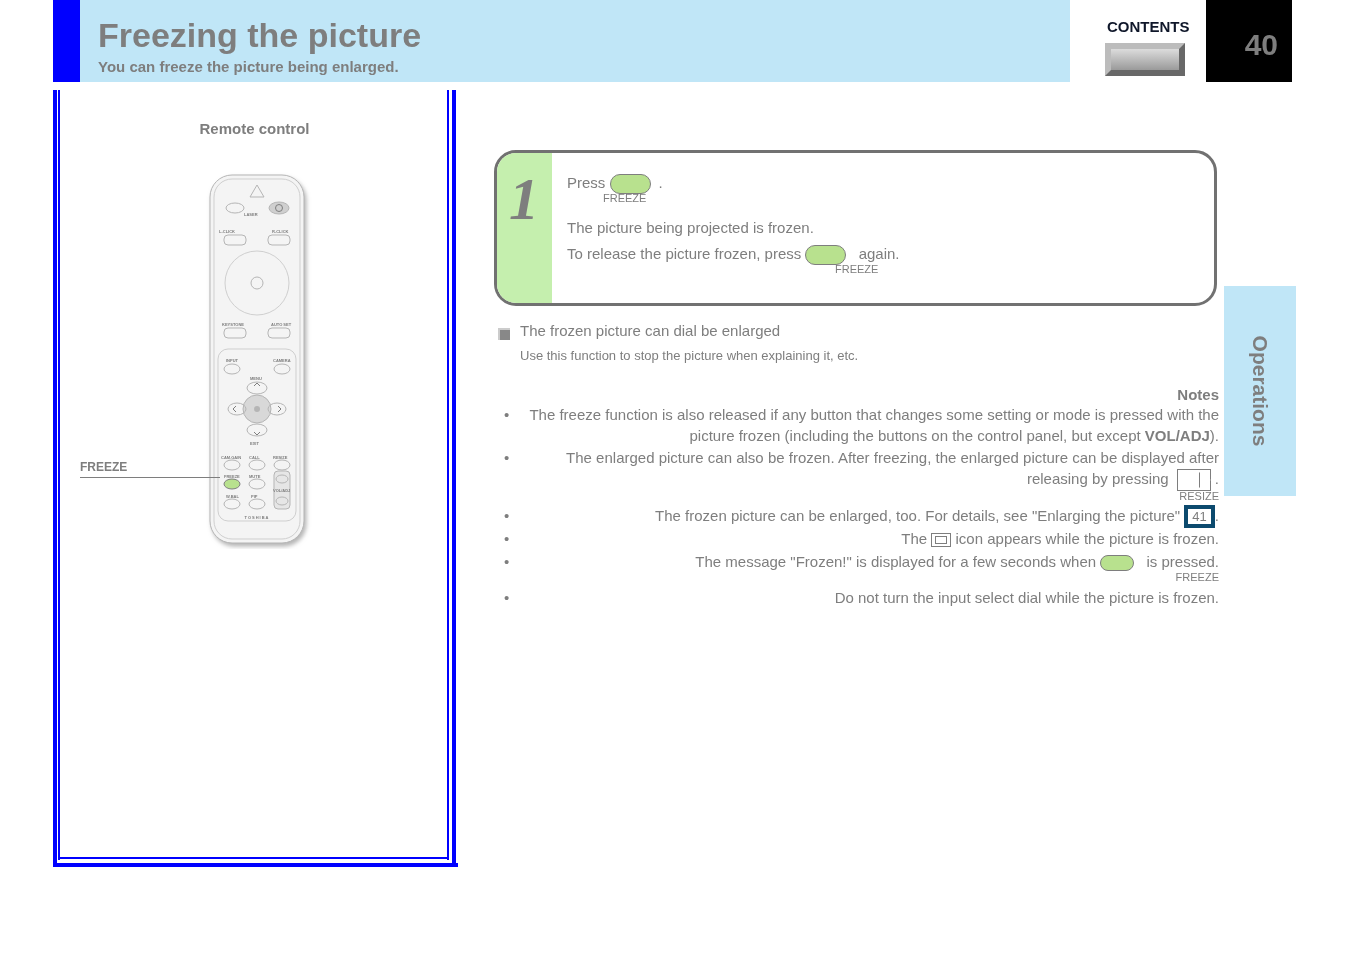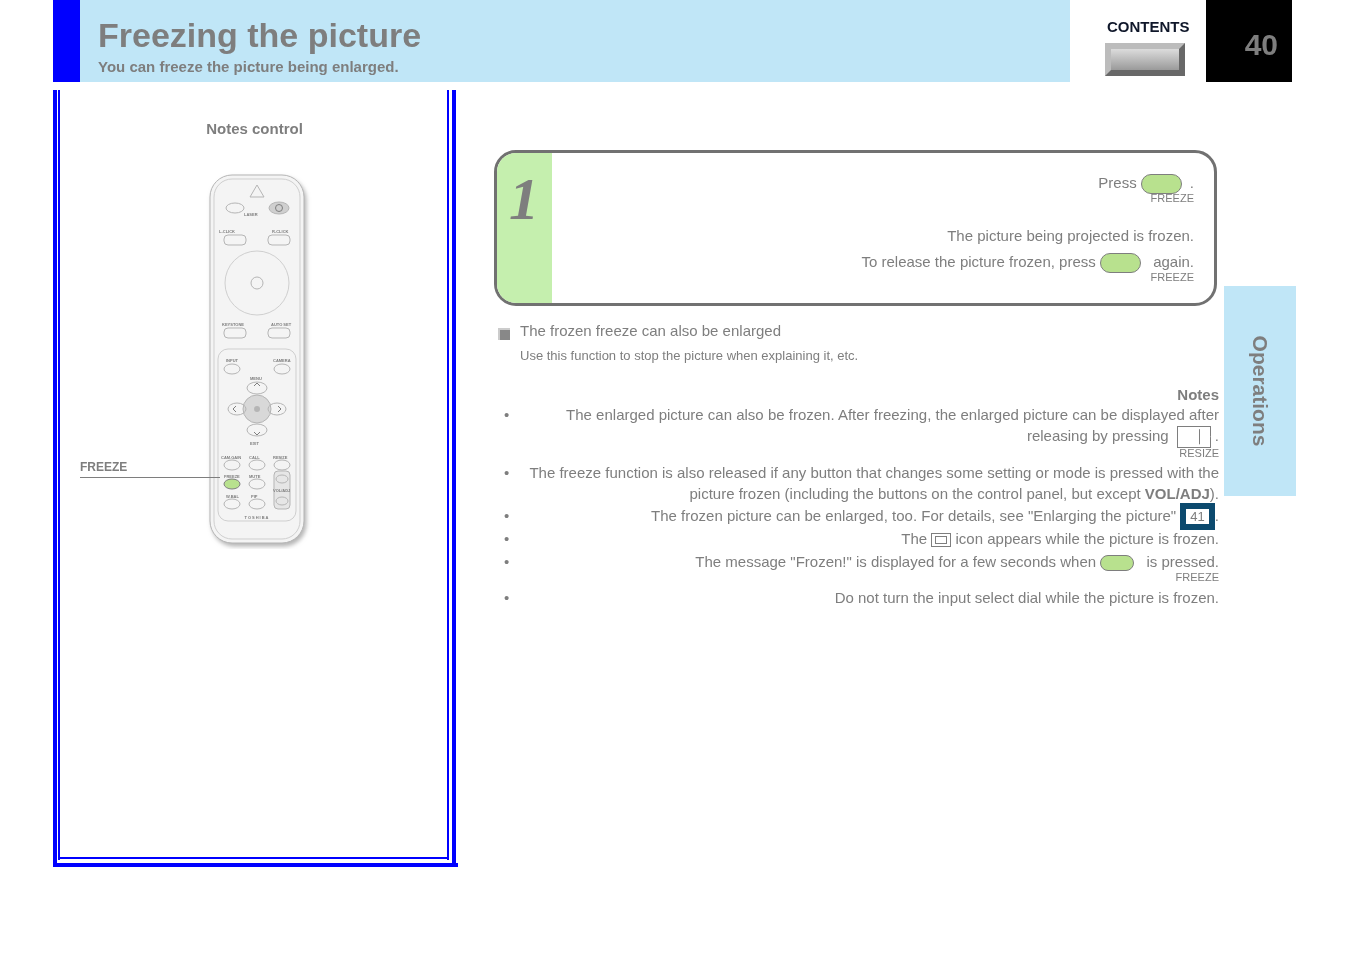--- a/index.html
+++ b/index.html
@@ -150,21 +150,20 @@
     color: #7e7e7e;
     font-family: "Times New Roman", serif;
     font-style: italic;
   }
   .step-box .step-body {
     position: absolute;
     top: 20px; left: 70px; right: 20px;
     font-size: 15px;
     color: #7e7e7e;
     line-height: 1.35;
-    text-align: right;
   }
   .freeze-pill {
     display: inline-block;
     vertical-align: middle;
     width: 41px; height: 20px;
     border: 1px solid #7e7e7e;
     border-radius: 10px;
     background: #b8e18e;
     margin-right: 8px;
   }
@@ -240,21 +239,21 @@
 <div class="frame-left2"></div>
 <div class="frame-bottom"></div>
 <div class="frame-bottom2"></div>
 <div class="frame-mid"></div>
 <div class="frame-mid2"></div>
 
 <div class="side-tab">
   <div class="side-tab-text">Operations</div>
 </div>
 
-<div class="remote-caption">Notes control</div>
+<div class="remote-caption">Remote control</div>
 
 <svg class="remote-svg" viewBox="0 0 110 378">
 
   <defs>
     <filter id="sh" x="-20%" y="-20%" width="140%" height="140%">
       <feDropShadow dx="2" dy="3" stdDeviation="2" flood-color="#b5b5b5"></feDropShadow>
     </filter>
   </defs>
   <rect x="8" y="4" rx="22" ry="22" width="94" height="368" fill="#f4f4f4" stroke="#b5b5b5" filter="url(#sh)"></rect>
   <rect x="12" y="8" rx="18" ry="18" width="86" height="360" fill="none" stroke="#cfcfcf"></rect>
@@ -326,48 +325,48 @@
 
 <div class="step-box">
   <div class="green-bar"></div>
   <div class="step-num">1</div>
   <div class="step-body">
     <div>
       <span>Press</span>
       <span class="freeze-pill"></span><span>.</span>
     </div>
     <div style="font-size:11px;margin-top:-3px;margin-left:36px;">FREEZE</div>
-    <div style="margin-top:20px;">The picture being projected is frozen.</div>
+    <div style="margin-top:12px;">The picture being projected is frozen.</div>
     <div style="margin-top:6px;">
       <span>To release the picture frozen, press</span>
       <span class="freeze-pill"></span>
       <span>again.</span>
     </div>
     <div style="font-size:11px;margin-top:-3px;margin-left:268px;">FREEZE</div>
   </div>
 </div>
 
 <div class="bullet-square"></div>
-<div class="bullet-heading">The frozen freeze can also be enlarged</div>
+<div class="bullet-heading">The frozen picture can dial be enlarged</div>
 <div class="bullet-lead">Use this function to stop the picture when explaining it, etc.</div>
 
 <div class="notes-block">
   <div class="notes-title">Notes</div>
   <ul>
     <li>
+      The freeze function is also released if any button that changes some setting or mode is pressed with the picture frozen (including the buttons on the control panel, but except <b>VOL/ADJ</b>).
+    </li>
+    <li>
       The enlarged picture can also be frozen. After freezing, the enlarged picture can be displayed after releasing by pressing
       <span class="resize-icon"></span>.
       <div style="font-size:11px;margin-left:318px;margin-top:-2px;">RESIZE</div>
     </li>
     <li>
-      The freeze function is also released if any button that changes some setting or mode is pressed with the picture frozen (including the buttons on the control panel, but except <b>VOL/ADJ</b>).
-    </li>
-    <li>
       The frozen picture can be enlarged, too. For details, see "Enlarging the picture"
-      <span style="border:6px solid #0c4a6e;padding:0 4px;font-size:13px;">41</span>.
+      <span style="border:4px solid #0c4a6e;padding:0 4px;font-size:13px;">41</span>.
     </li>
     <li>
       The <span style="display:inline-block;width:20px;height:14px;border:1px solid #7e7e7e;vertical-align:middle;position:relative;">
         <span style="position:absolute;left:3px;top:2px;right:3px;bottom:2px;border:1px solid #7e7e7e;"></span>
       </span> icon appears while the picture is frozen.
     </li>
     <li>
       The message "Frozen!" is displayed for a few seconds when
       <span class="freeze-pill" style="width:34px;height:16px;"></span> is pressed.
       <div style="font-size:11px;margin-left:412px;margin-top:-2px;">FREEZE</div>

